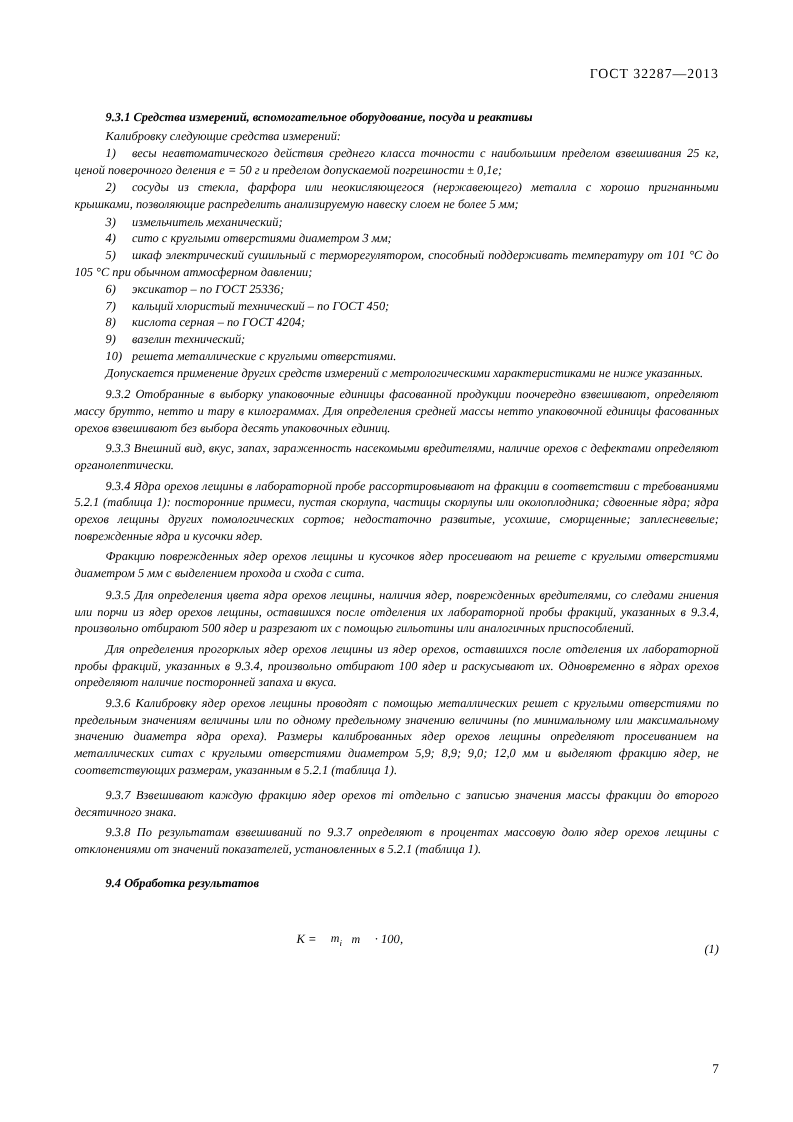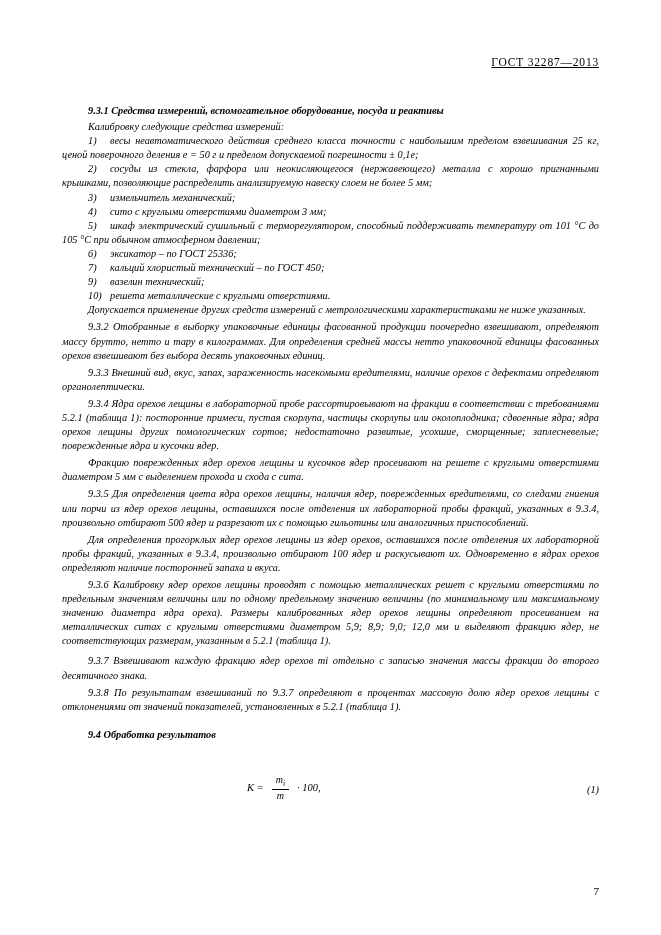--- a/index.html
+++ b/index.html
@@ -20,23 +20,22 @@
     width: 661px;
     height: 935px;
     box-sizing: border-box;
     padding: 56px 62px 40px 62px;
   }
   .header {
     text-align: right;
     font-family: "Liberation Serif", serif;
     font-size: 11.5px;
     letter-spacing: 0.8px;
-    margin: 0 0 36px 0;
+    margin: 0 0 24px 0;
     font-weight: normal;
-    text-decoration: underline;
   }
   .body-text {
     font-size: 10.3px;
     line-height: 14.1px;
     text-align: justify;
     font-style: italic;
   }
   p {
     margin: 0;
   }
@@ -82,21 +81,21 @@
     position: absolute;
     left: 185px;
     top: 2px;
     font-size: 10.5px;
     display: flex;
     align-items: center;
     gap: 5px;
   }
   .frac {
     display: inline-flex;
-    flex-direction: column;
+    flex-direction: row;
     align-items: center;
     vertical-align: middle;
     margin: 0 3px;
     line-height: 1.05;
   }
   .frac .top { padding: 0 4px; font-size: 10px; }
   .frac .bar { width: 100%; border-top: 1px solid #000; height: 0; margin: 1px 0; }
   .frac .bot { padding: 0 4px; font-size: 10px; }
   .eqnum {
     position: absolute;
@@ -129,20 +128,21 @@
     <p class="sec-head">9.3.1 Средства измерений, вспомогательное оборудование, посуда и реактивы</p>
     <p class="p-indent">Калибровку следующие средства измерений:</p>
 
     <p class="list-item li"><span class="num">1)</span><span>весы неавтоматического действия среднего класса точности с наибольшим пределом взвешивания 25 кг, ценой поверочного деления e = 50 г и пределом допускаемой погрешности ± 0,1e;</span></p>
     <p class="list-item li"><span class="num">2)</span><span>сосуды из стекла, фарфора или неокисляющегося (нержавеющего) металла с хорошо пригнанными крышками, позволяющие распределить анализируемую навеску слоем не более 5 мм;</span></p>
     <p class="list-item li"><span class="num">3)</span><span>измельчитель механический;</span></p>
     <p class="list-item li"><span class="num">4)</span><span>сито с круглыми отверстиями диаметром 3 мм;</span></p>
     <p class="list-item li"><span class="num">5)</span><span>шкаф электрический сушильный с терморегулятором, способный поддерживать температуру от 101 °С до 105 °С при обычном атмосферном давлении;</span></p>
     <p class="list-item li"><span class="num">6)</span><span>эксикатор – по ГОСТ 25336;</span></p>
     <p class="list-item li"><span class="num">7)</span><span>кальций хлористый технический – по ГОСТ 450;</span></p>
+    <p class="list-item li"><span class="num">8)</span><span>кислота серная – по ГОСТ 4204;</span></p>
     <p class="list-item li"><span class="num">9)</span><span>вазелин технический;</span></p>
     <p class="list-item li"><span class="num">10)</span><span>решета металлические с круглыми отверстиями.</span></p>
 
     <p class="p-indent">Допускается применение других средств измерений с метрологическими характеристиками не ниже указанных.</p>
 
     <div class="gap-sm"></div>
     <p class="p-indent">9.3.2 Отобранные в выборку упаковочные единицы фасованной продукции поочередно взвешивают, определяют массу брутто, нетто и тару в килограммах. Для определения средней массы нетто упаковочной единицы фасованных орехов взвешивают без выбора десять упаковочных единиц.</p>
     <div class="gap-sm"></div>
     <p class="p-indent">9.3.3 Внешний вид, вкус, запах, зараженность насекомыми вредителями, наличие орехов с дефектами определяют органолептически.</p>
     <div class="gap-sm"></div>

